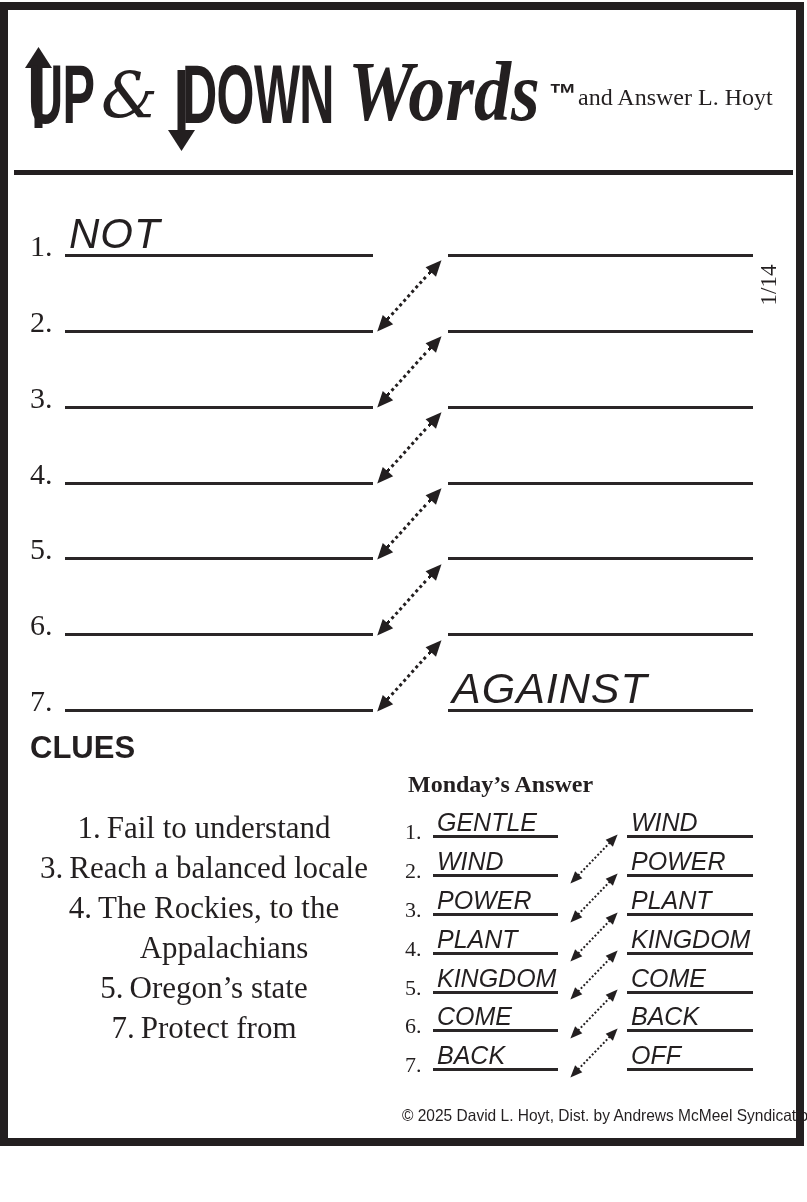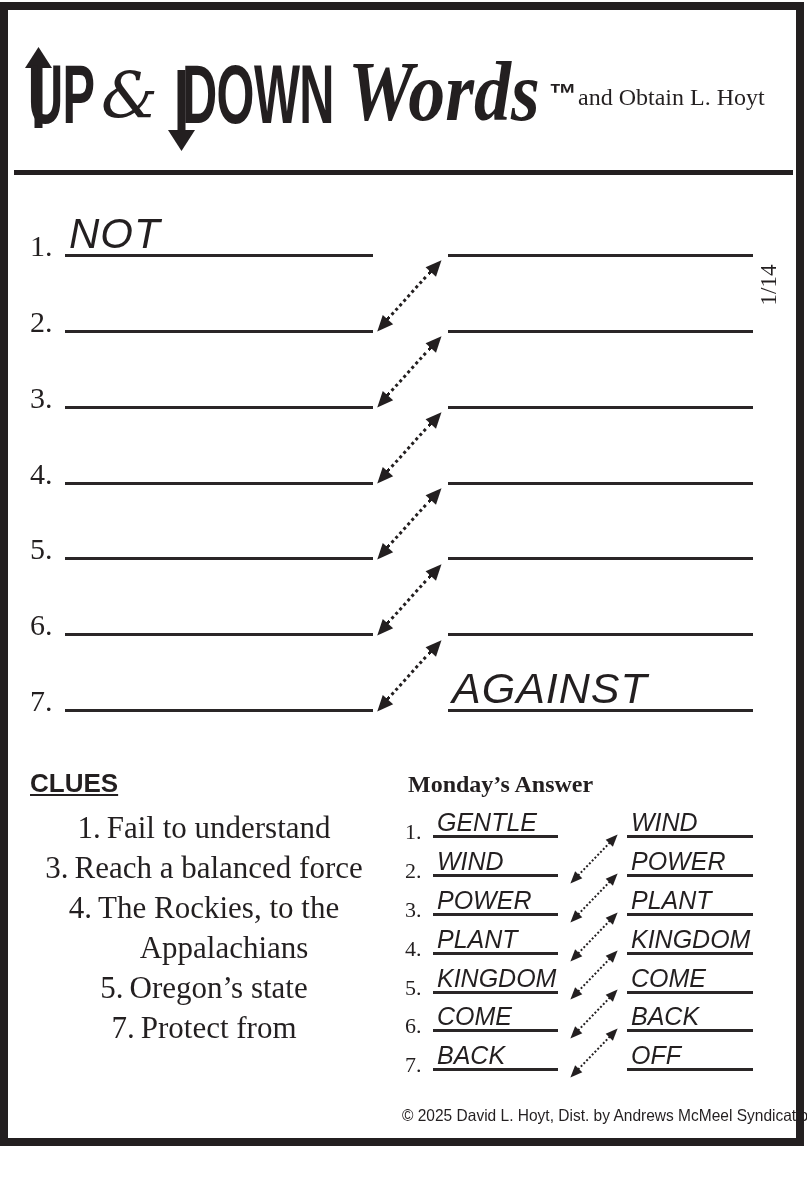--- a/index.html
+++ b/index.html
@@ -40,22 +40,22 @@
           border-style:solid;border-width:7px 16px 7px 0;
           border-color:transparent #231f20 transparent transparent;}
   .uarrow::after{content:'';position:absolute;right:-15px;top:-8.5px;width:0;height:0;
           border-style:solid;border-width:7px 0 7px 16px;
           border-color:transparent transparent transparent #231f20;}
 
   .issue{position:absolute;left:745px;top:272px;width:48px;text-align:center;
          font-size:23px;transform:rotate(-90deg);}
 
   
-  .clues-title{position:absolute;left:30px;top:770px;font-family:"Liberation Sans",sans-serif;
-               font-weight:bold;font-size:26px;line-height:1;text-decoration:underline;}
+  .clues-title{position:absolute;left:30px;top:732px;font-family:"Liberation Sans",sans-serif;
+               font-weight:bold;font-size:31px;line-height:1;}
   .clues-list{position:absolute;left:30px;top:808px;width:348px;}
   .clue{font-size:31px;line-height:40px;padding-left:40px;text-indent:-40px;text-align:center;}
   .clue .n{margin-right:6px;}
 
   
   .ans-title{position:absolute;left:408px;top:772px;font-weight:bold;font-size:24px;line-height:1;}
   .arow{position:absolute;left:0;width:807px;height:0;}
   .anum{position:absolute;left:405px;top:-17px;font-size:22px;line-height:1;}
   .aline{position:absolute;top:-3px;height:3px;background:#2a2627;}
   .aline.l{left:433px;width:125px;}
@@ -92,21 +92,21 @@
     <span class="logo-amp">&amp;</span>
     <svg class="abs" style="left:168px;top:70px;" width="27" height="81" viewBox="0 0 27 81">
       <rect x="9.5" y="0" width="8" height="62" fill="#231f20"></rect>
       <polygon points="0,60 27,60 13.5,81" fill="#231f20"></polygon>
     </svg>
     <span class="logo-word" style="left:182px;">DOWN</span>
     <span class="logo-words">Words</span>
     <span class="logo-tm">™</span>
   </div>
   <div class="byline">
-    <div>and Obtain L. Hoyt</div>
+    <div>and Answer L. Hoyt</div>
   </div>
   <div class="rule"></div>
 
   <div class="prow" style="top:257px">
     <span class="pnum">1.</span>
     <span class="pword l">NOT</span>
     <div class="pline l"></div>
     <span class="pword r"></span>
     <div class="pline r"></div>
   </div>
@@ -158,21 +158,21 @@
   <div class="uarrow" style="top:446px"></div>
   <div class="uarrow" style="top:522px"></div>
   <div class="uarrow" style="top:598px"></div>
   <div class="uarrow" style="top:674px"></div>
 
   <div class="issue">1/14</div>
 
   <div class="clues-title">CLUES</div>
   <div class="clues-list">
     <div class="clue"><span class="n">1.</span><span>Fail to understand</span></div>
-    <div class="clue"><span class="n">3.</span><span>Reach a balanced force</span></div>
+    <div class="clue"><span class="n">3.</span><span>Reach a balanced locale</span></div>
     <div class="clue"><span class="n">4.</span><span>The Rockies, to the Appalachians</span></div>
     <div class="clue"><span class="n">5.</span><span>Oregon’s state</span></div>
     <div class="clue"><span class="n">7.</span><span>Protect from</span></div>
   </div>
 
   <div class="ans-title">Monday’s Answer</div>
 
   <div class="arow" style="top:838px">
     <span class="anum">1.</span>
     <span class="aword l">GENTLE</span>

